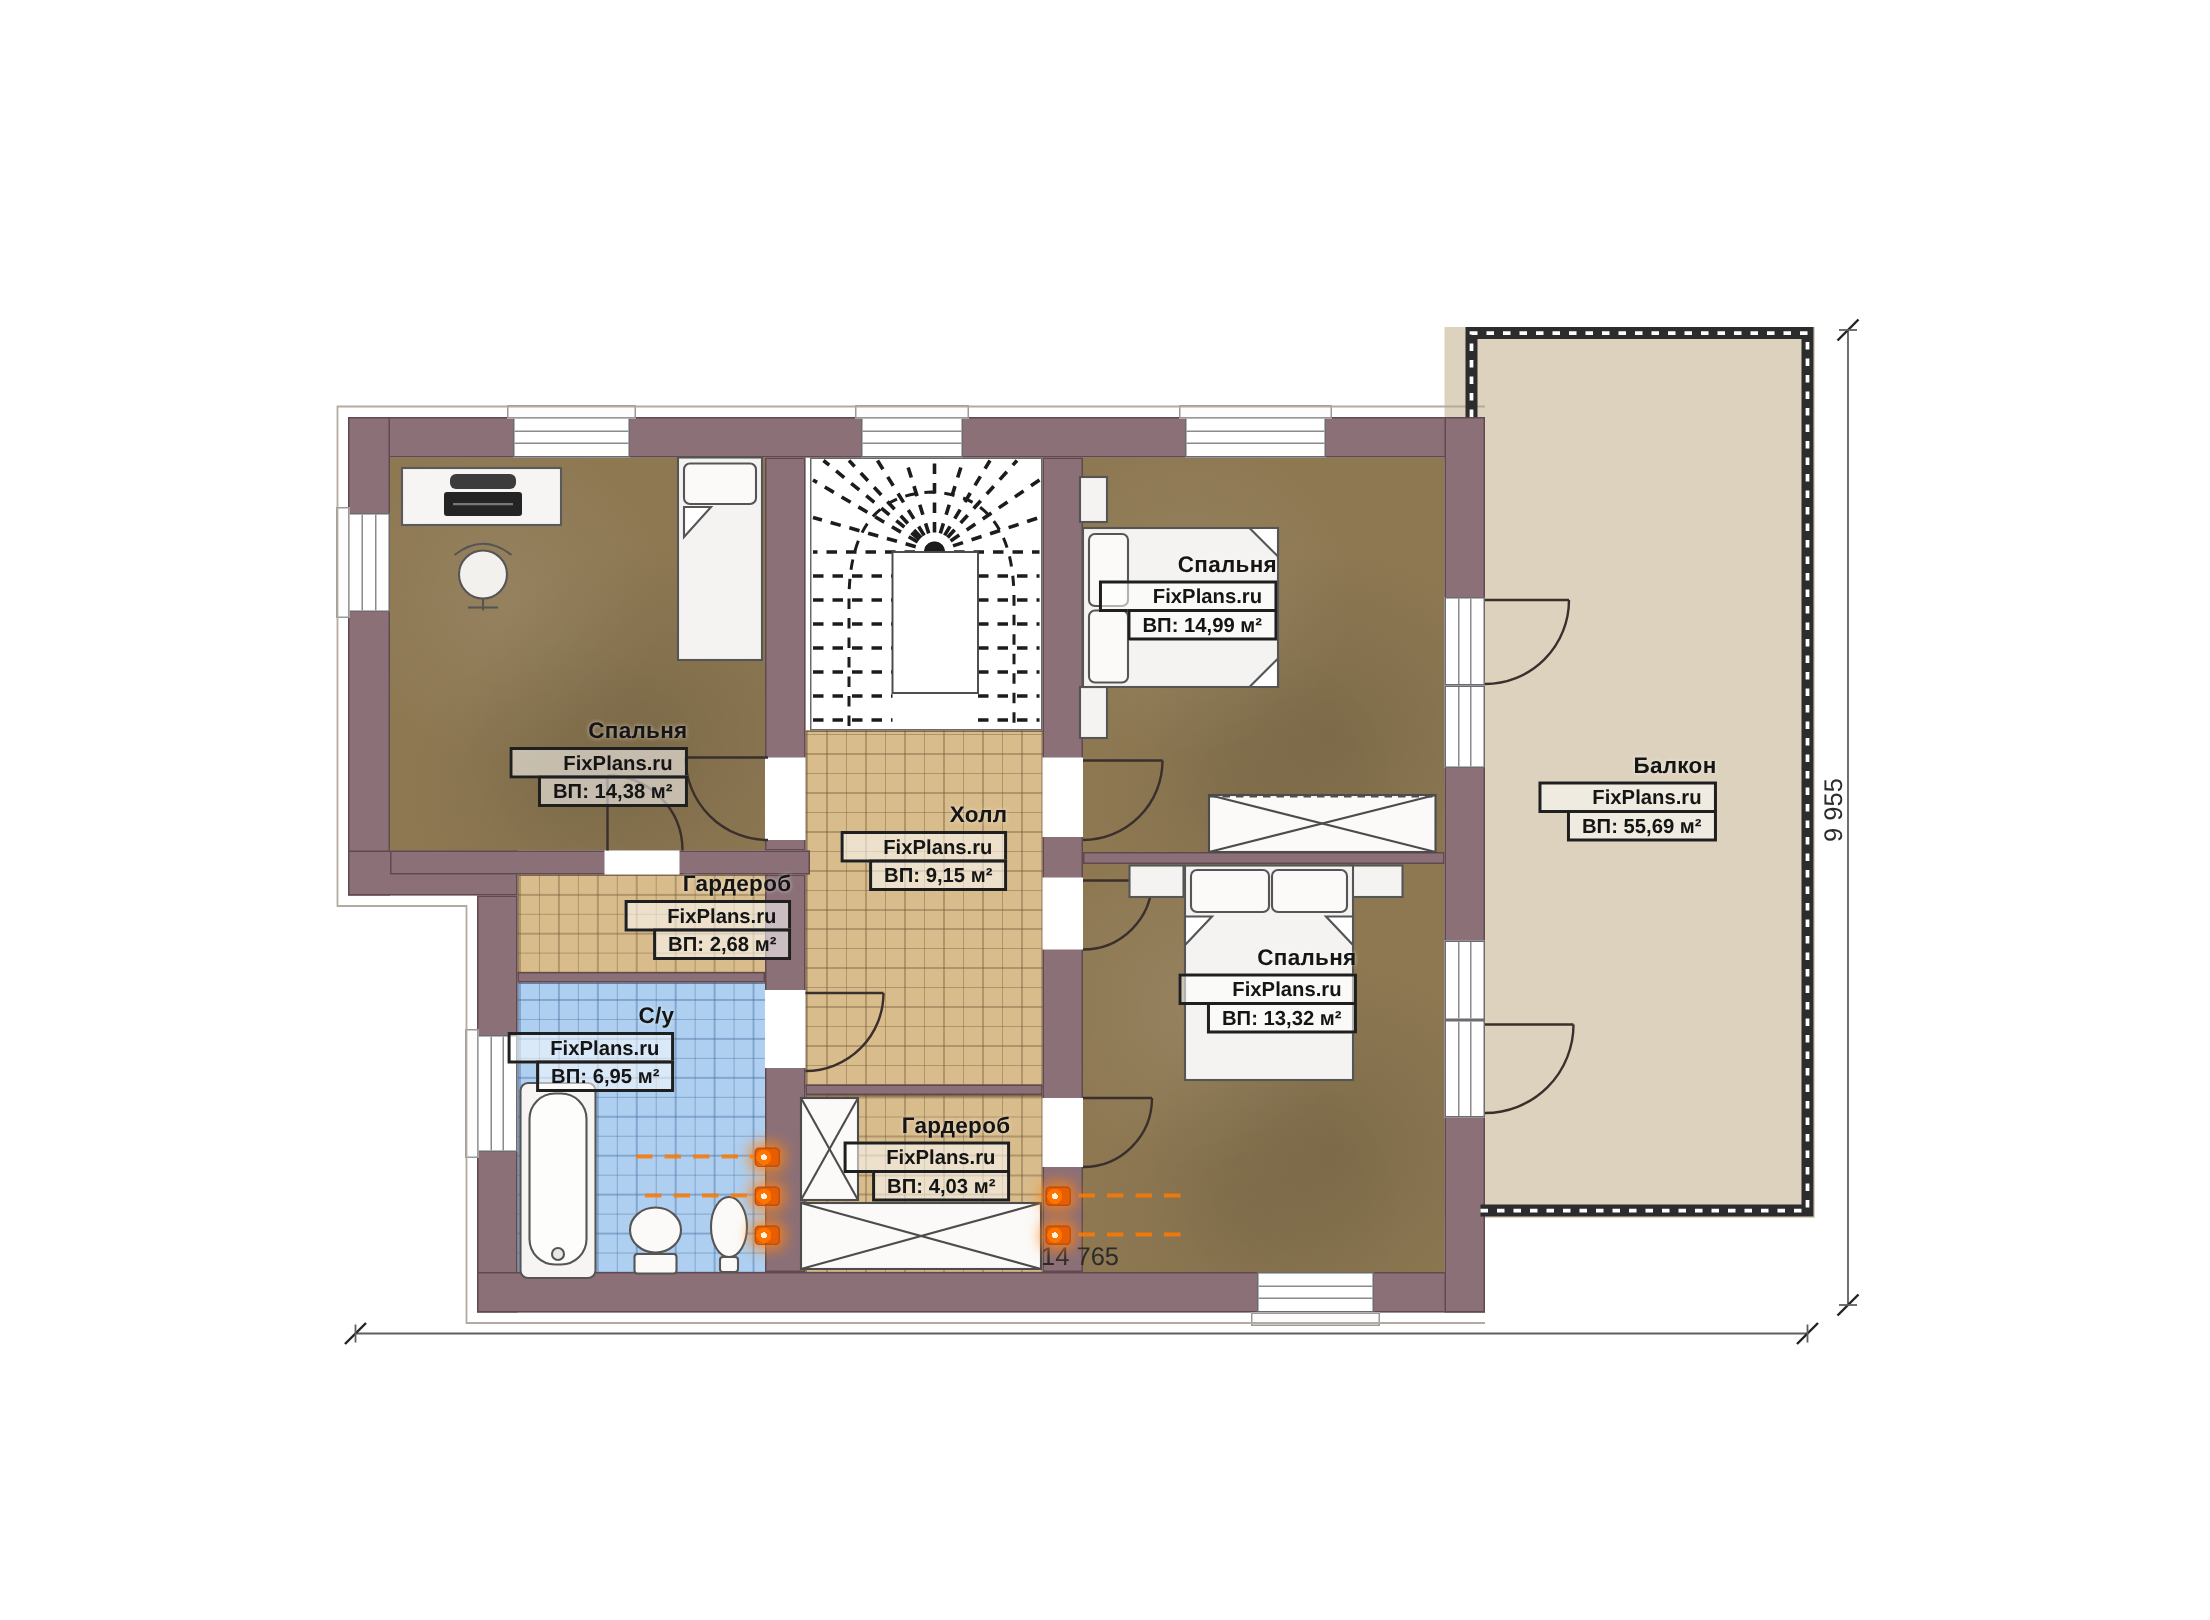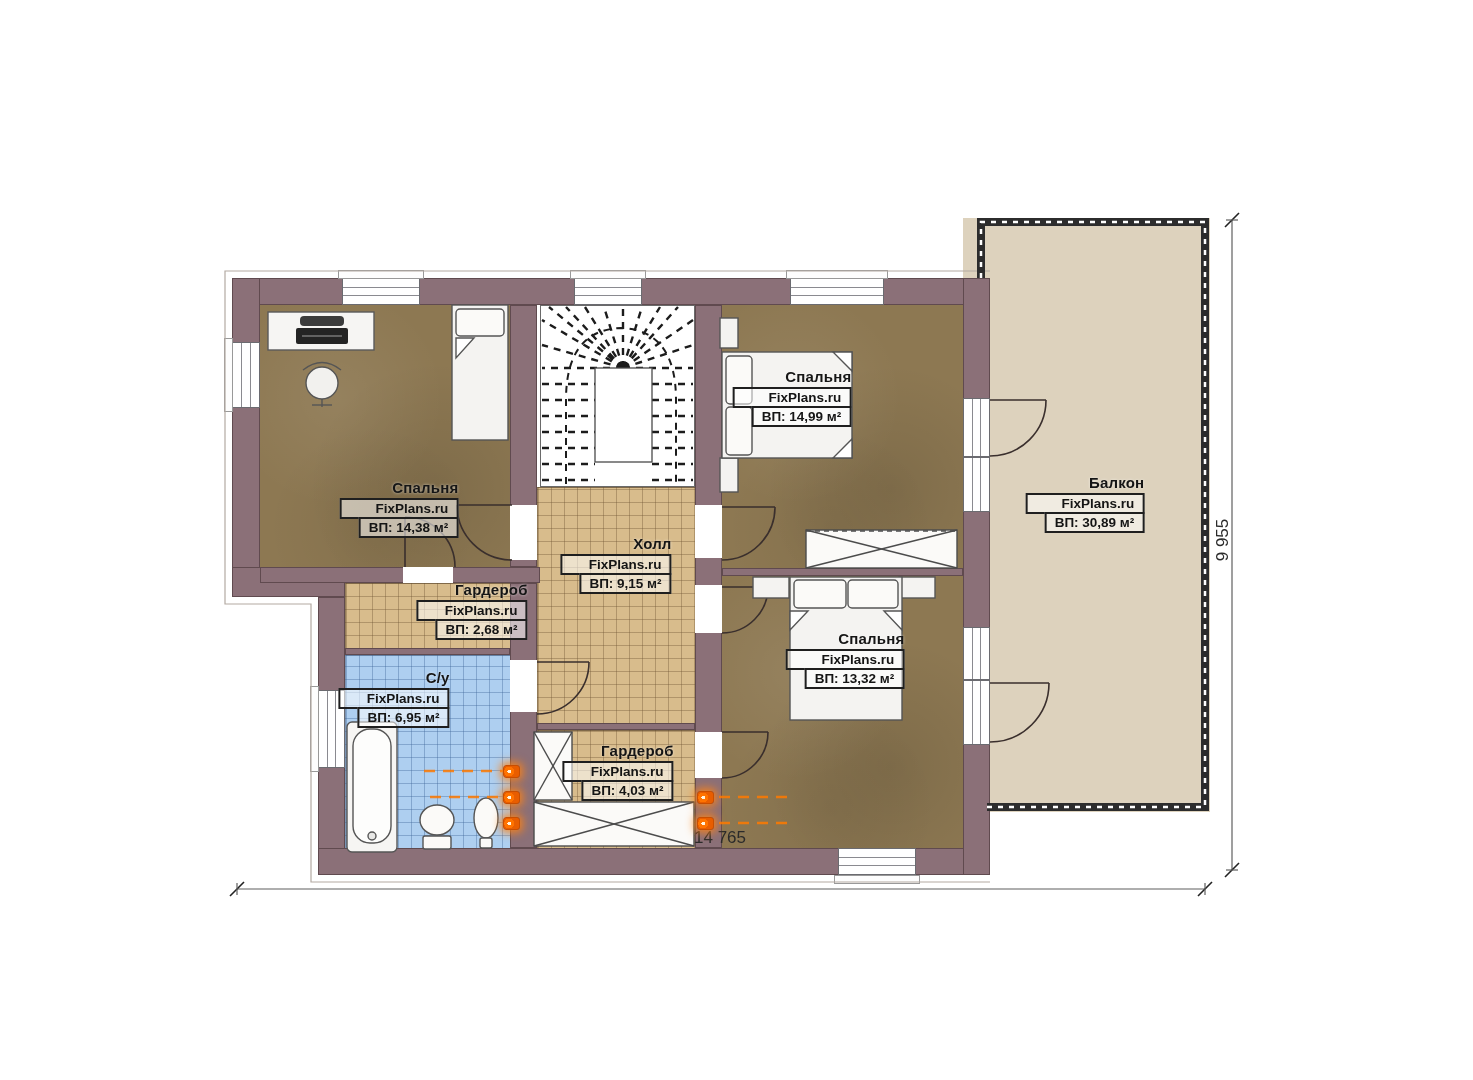--- a/index.html
+++ b/index.html
@@ -249,22 +249,22 @@
   <div class="room-label" style="left:394px;top:669px;">
     <div class="rname">С/у</div>
     <span class="box">FixPlans.ru</span>
     <span class="box">ВП: 6,95 м²</span>
   </div>
   <div class="room-label" style="left:618px;top:742px;">
     <div class="rname">Гардероб</div>
     <span class="box">FixPlans.ru</span>
     <span class="box">ВП: 4,03 м²</span>
   </div>
-  <div class="room-label" style="left:1085px;top:474px;">
+  <div class="room-label" style="left:1085px;top:502px;">
     <div class="rname">Балкон</div>
     <span class="box">FixPlans.ru</span>
-    <span class="box">ВП: 30,89 м²</span>
+    <span class="box">ВП: 55,69 м²</span>
   </div>
 
   <div class="dim-text" style="left:670px;top:828px;width:100px;text-align:center;">14 765</div>
   <div class="dim-text" style="left:1178px;top:530px;width:90px;text-align:center;transform:rotate(-90deg);">9 955</div>
 
 </div>
 
 </body></html>

